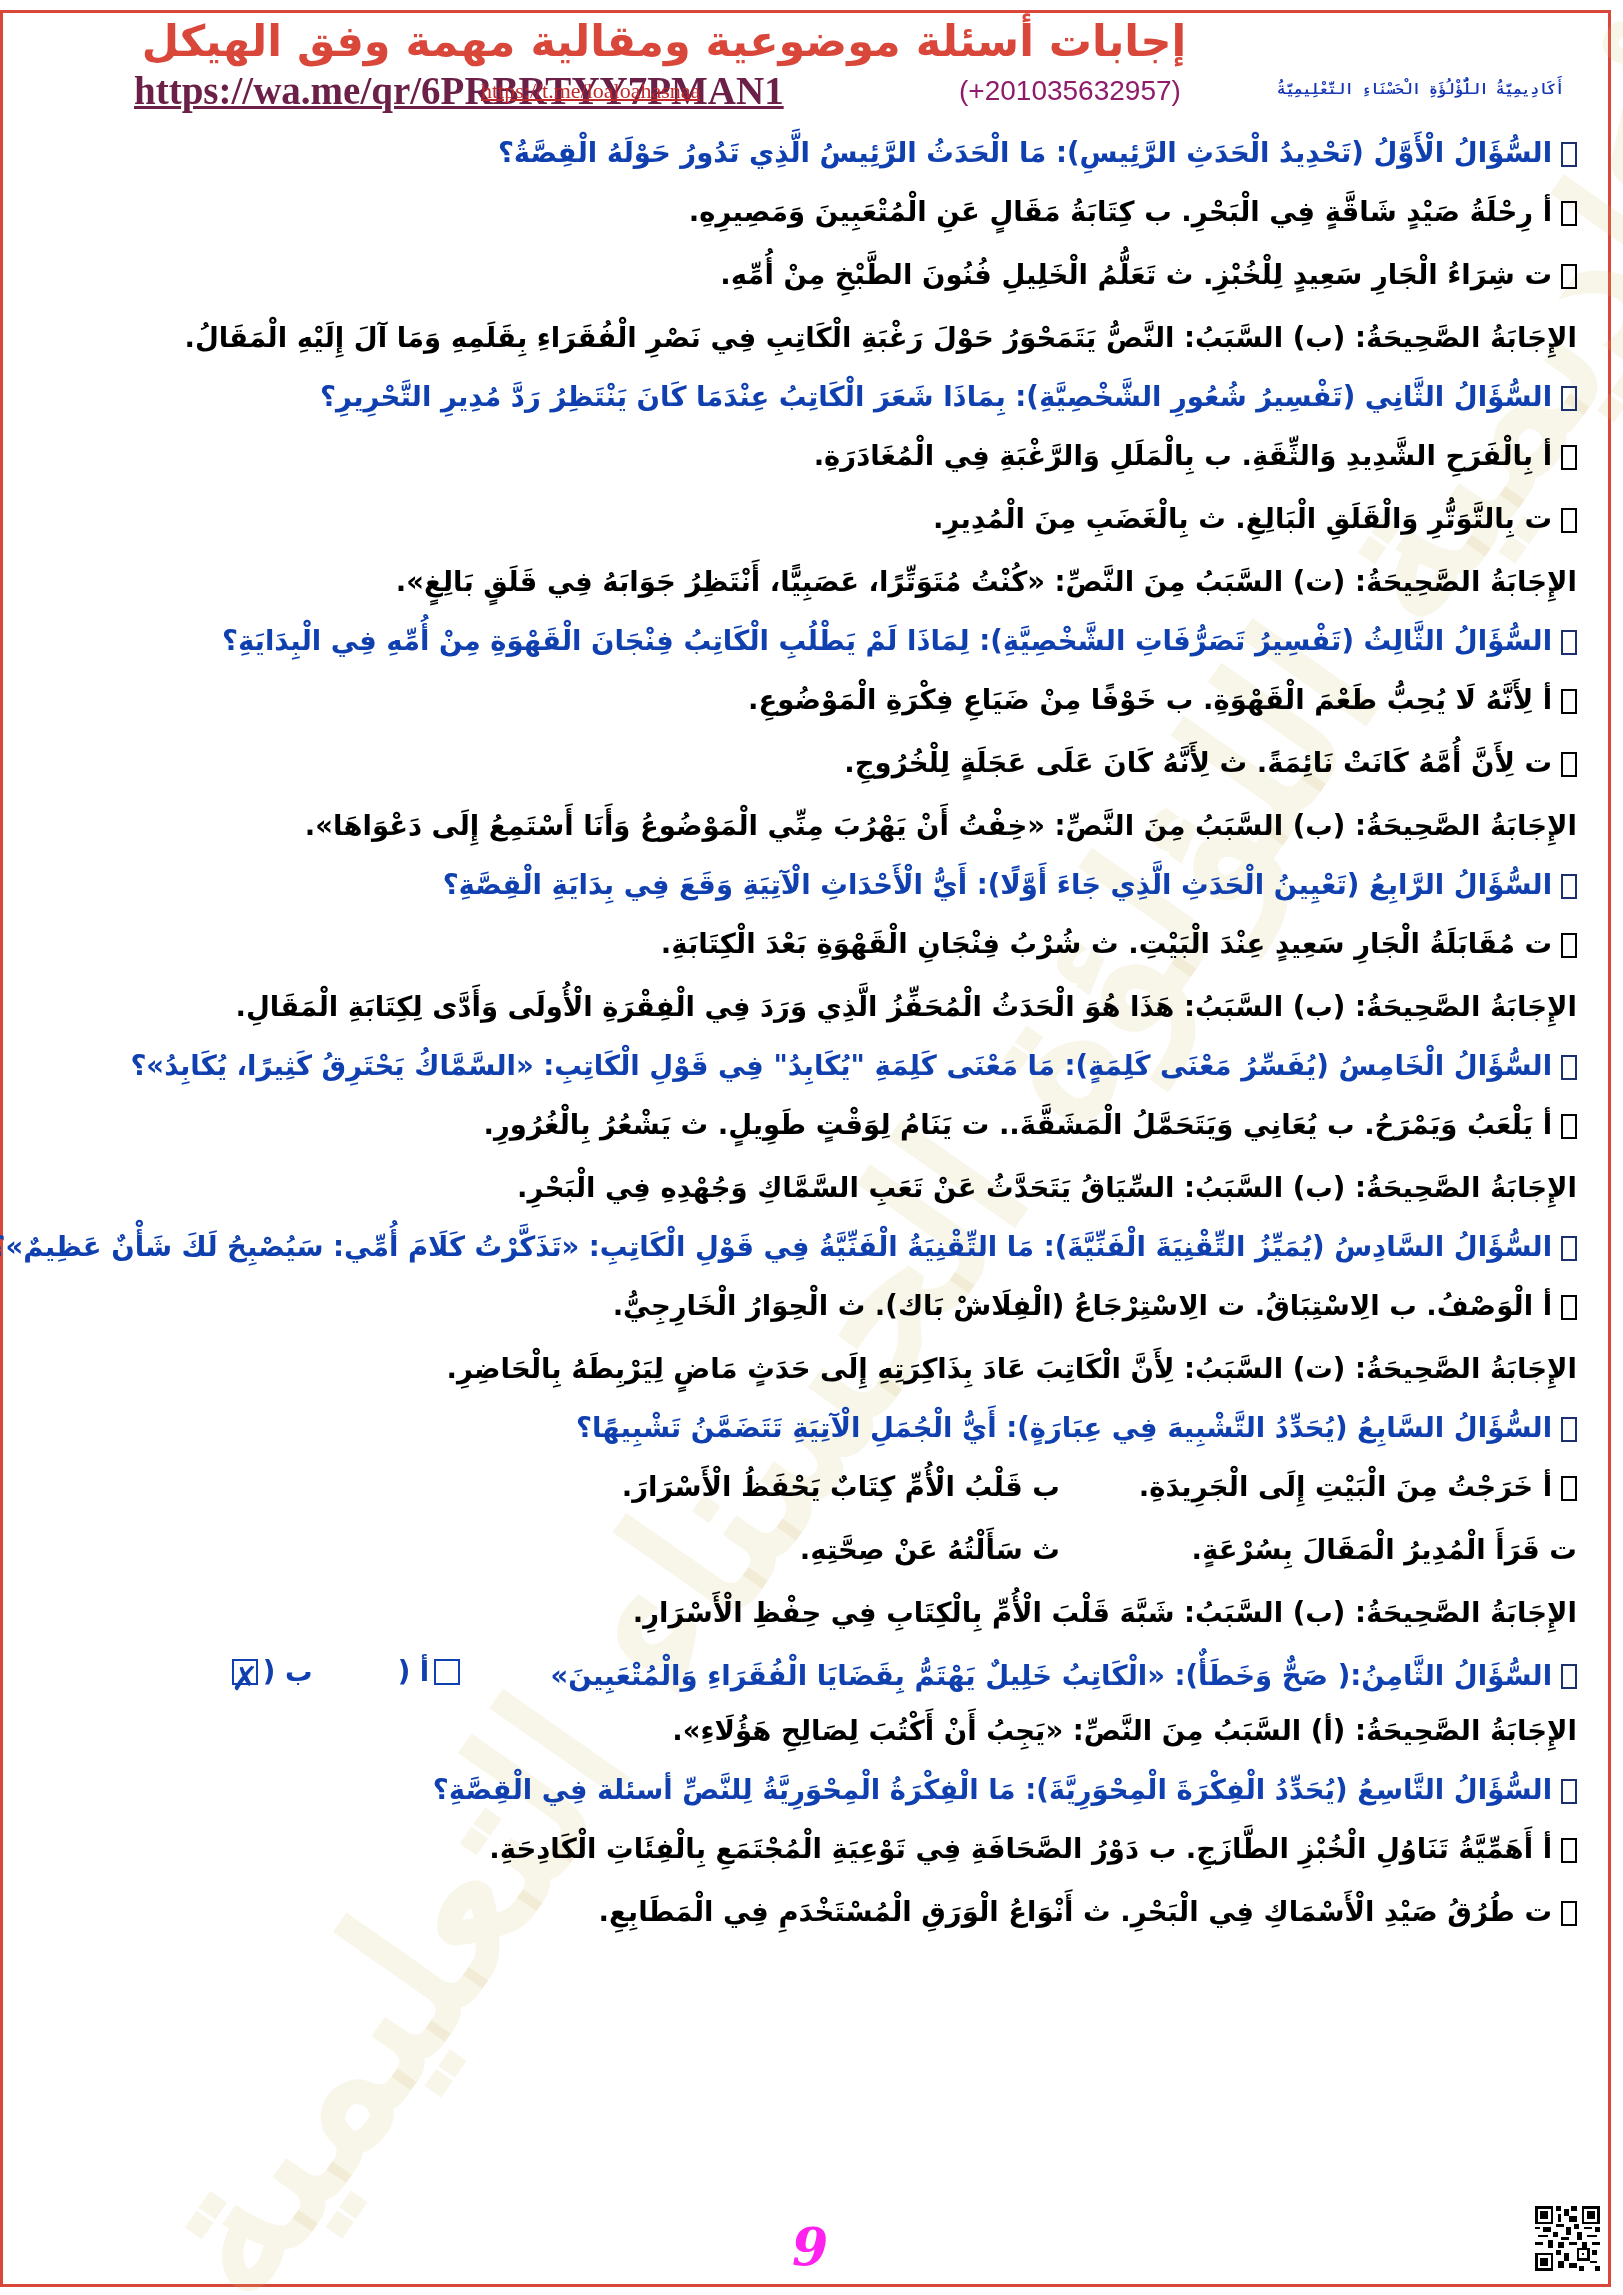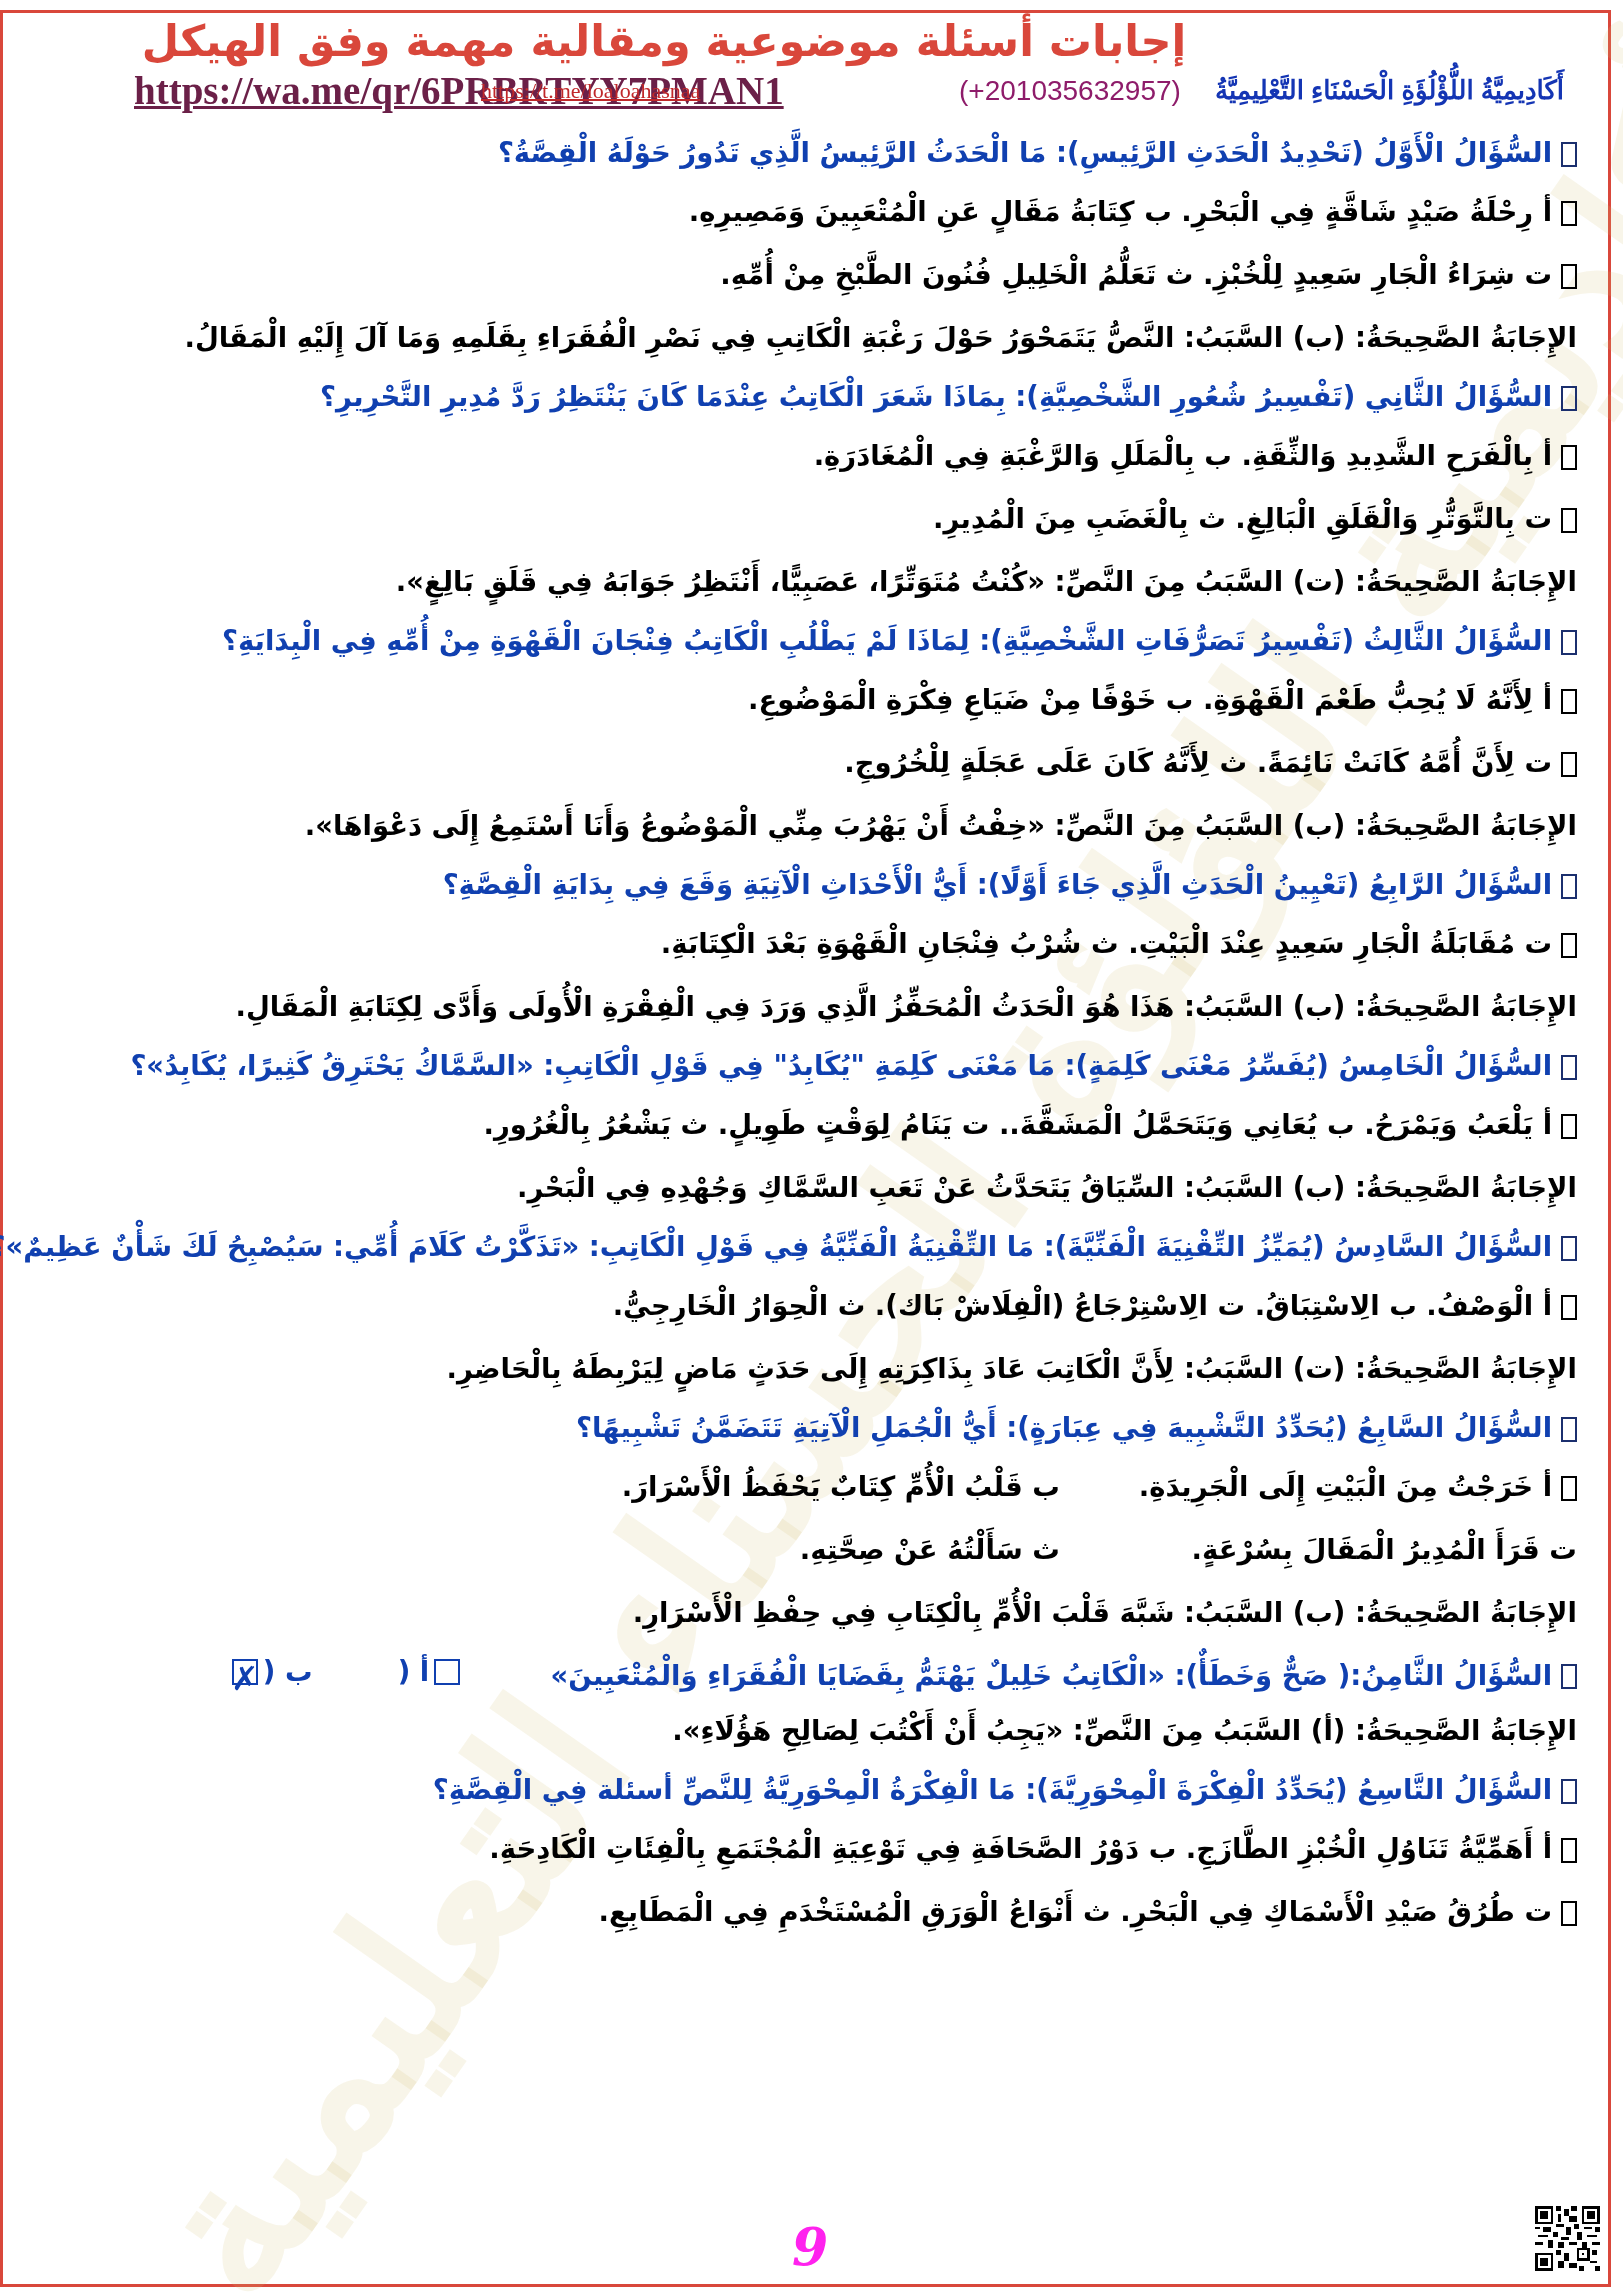--- a/index.html
+++ b/index.html
@@ -14,21 +14,21 @@
              display:flex;align-items:center;justify-content:center;}
   .title{position:absolute;left:0;width:1328px;top:11.8px;text-align:center;direction:rtl;
          font-family:"DejaVu Sans",sans-serif;font-weight:bold;font-size:43px;color:#d9473b;
          line-height:59px;}
   .hdr{position:absolute;top:71px;height:39px;white-space:nowrap;line-height:39px;}
   .hdr-wa{left:134px;font-family:"Liberation Serif",serif;font-weight:bold;font-size:39px;color:#6b2048;
           text-decoration:underline;text-decoration-thickness:2.6px;}
   .hdr-tg{left:481px;font-family:"Liberation Serif",serif;font-size:22px;color:#c0282a;
           text-decoration:underline;text-decoration-thickness:2px;}
   .hdr-phone{left:959px;font-family:"Liberation Sans",sans-serif;font-size:28px;color:#8e1c6a;}
-  .hdr-academy{right:60px;direction:rtl;font-family:Liberation Sans, sans-serif;font-weight:bold;font-size:26px;color:#1435b4;}
+  .hdr-academy{right:60px;direction:rtl;font-family:Liberation Mono, monospace;font-weight:bold;font-size:14px;color:#1435b4;}
   .content{position:absolute;left:98px;right:47px;top:125px;direction:rtl;}
   .line{white-space:nowrap;direction:rtl;text-align:right;height:63px;line-height:63px;
         font-family:"DejaVu Sans",sans-serif;font-weight:bold;font-size:27.5px;color:#000;}
   .q{color:#1040b0;font-size:27.5px;height:55px;line-height:55px;}
   .opt{padding-right:0;}
   .ans{padding-right:0;}
   .box{display:inline-block;width:15.7px;height:25px;border:2px solid #1b2f6e;vertical-align:middle;
        margin-left:9.2px;box-sizing:border-box;}
   .box.blk{border-color:#000;}
   .cols{display:flex;flex-direction:row;justify-content:flex-start;}

